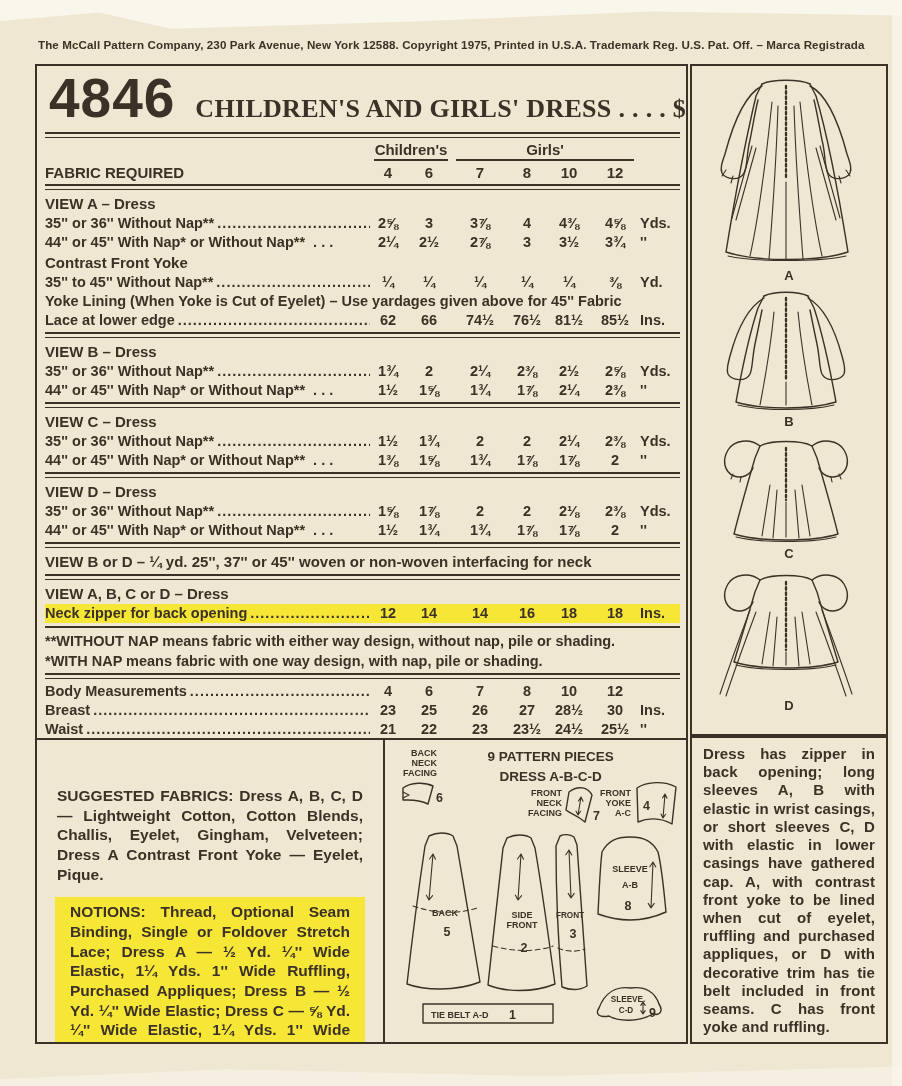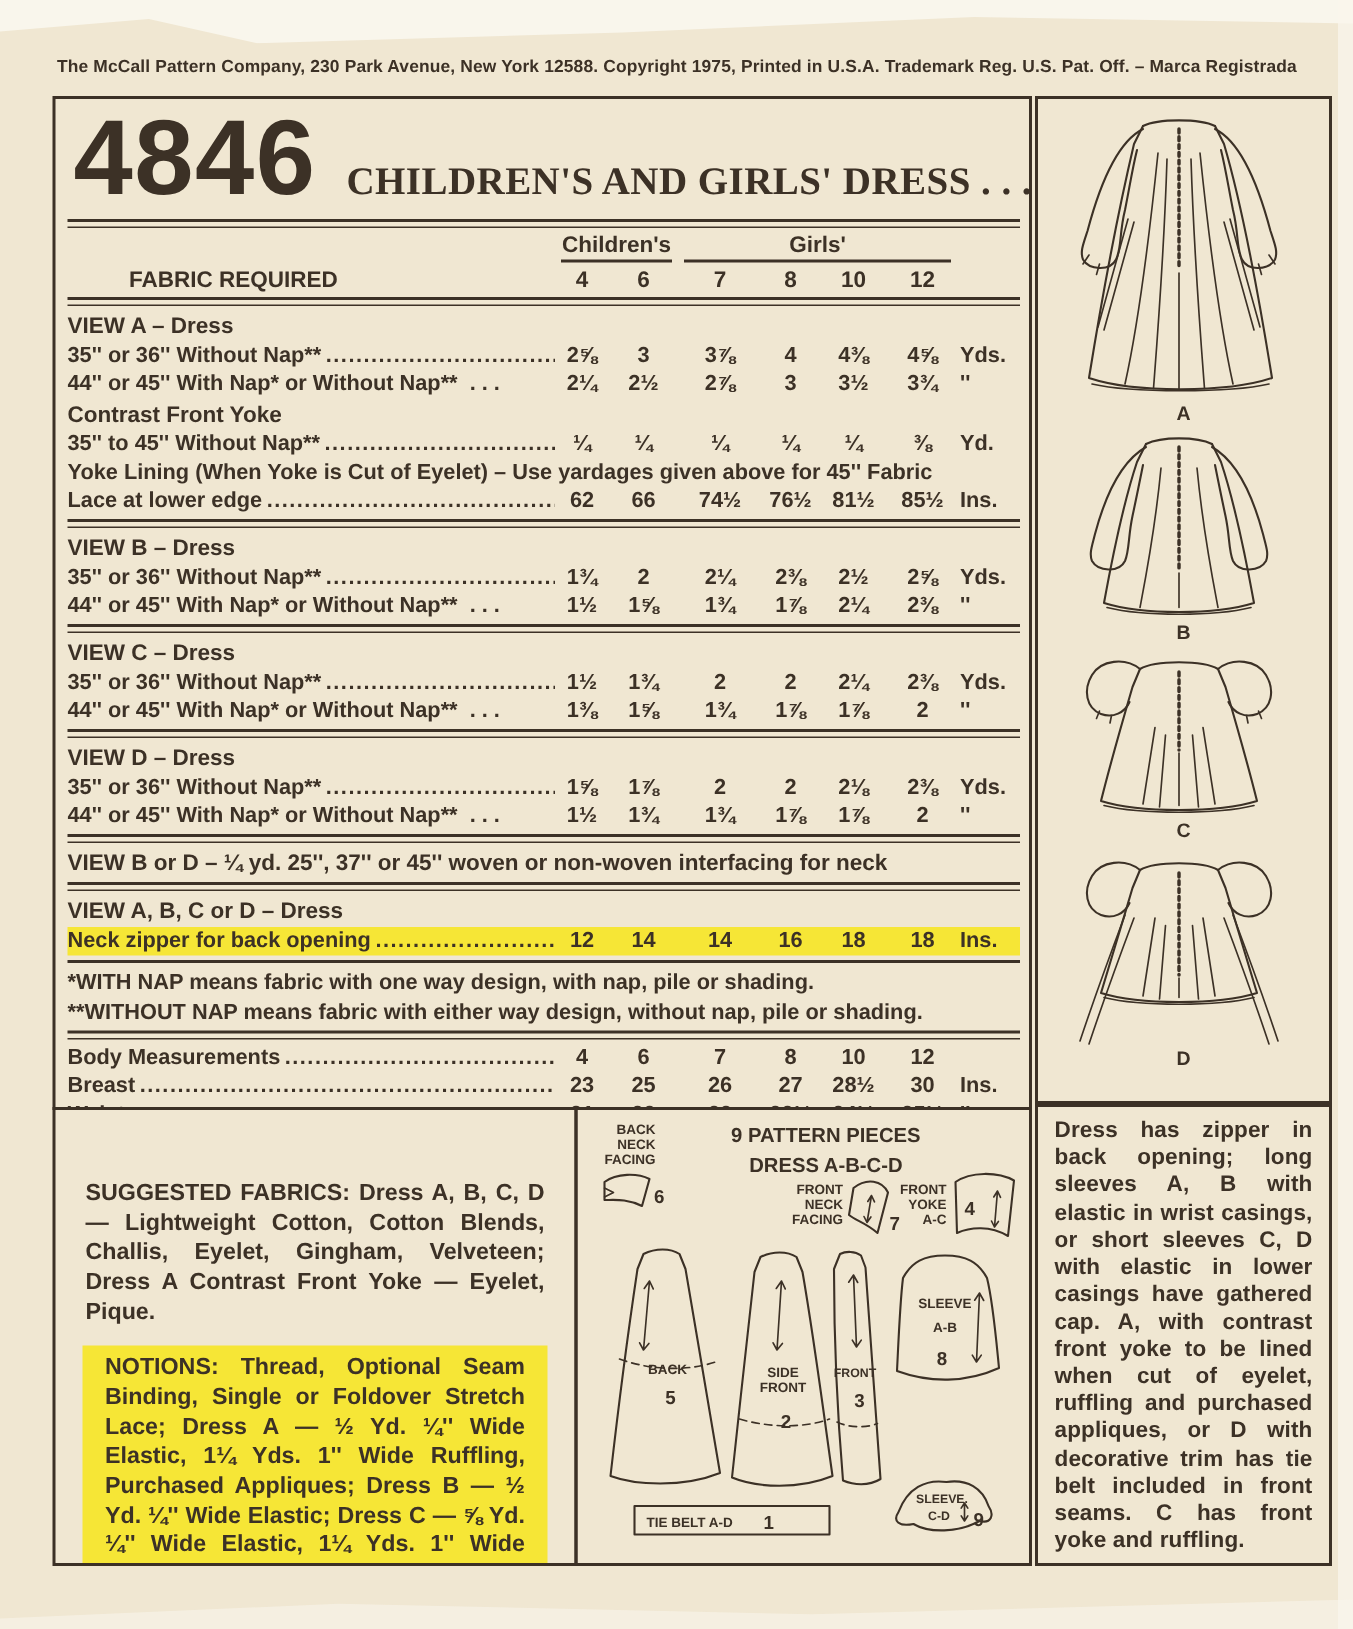--- a/index.html
+++ b/index.html
@@ -24,21 +24,21 @@
 
   .box{position:absolute;border:2px solid var(--ink);box-sizing:border-box;overflow:hidden;}
   #box-main{left:35px;top:64px;width:653px;height:676px;padding:0 6px 0 8px;}
   #box-fabrics{left:35px;top:738px;width:350px;height:306px;padding:46px 20px 0;}
   #box-pieces{left:383px;top:738px;width:305px;height:306px;}
   #box-views{left:690px;top:64px;width:198px;height:672px;padding:4px 0 0;}
   #box-desc{left:690px;top:736px;width:198px;height:308px;padding:7px 11px;}
 
   
   .pat-head{display:flex;align-items:baseline;gap:20px;padding:8px 2px 6px 4px;}
-  #pattern-number{font-size:71px;font-weight:700;line-height:.9;letter-spacing:1px;}
+  #pattern-number{font-size:55px;font-weight:700;line-height:.9;letter-spacing:1px;}
   .pat-title{font-family:"Liberation Serif",serif;font-weight:700;font-size:26px;letter-spacing:.3px;white-space:nowrap;}
 
   
   .grid{display:grid;grid-template-columns:1fr 36px 46px 56px 38px 46px 46px 42px;align-items:baseline;}
   .trow{font-size:14.5px;font-weight:700;line-height:19px;}
   .trow.head{font-size:15px;line-height:20px;padding-top:1px;white-space:nowrap;}
   .trow.text{white-space:nowrap;}
   .trow.note{line-height:20px;white-space:nowrap;}
   .lbl{display:flex;overflow:hidden;white-space:nowrap;}
   .lbl .t{white-space:pre;}
@@ -47,21 +47,21 @@
   .unit{text-align:left;padding-left:2px;white-space:nowrap;}
   .trow.hl{background:var(--hl);}
   .sep{border-top:2px solid var(--ink);margin:3px 0;}
   .dsep{border-top:2px solid var(--ink);border-bottom:1px solid var(--ink);height:3px;margin:2px 0 3px;}
 
   .thead-row1{margin-top:2px;}
   .thead-row1 .sizes-lbl{text-align:right;padding-right:28px;font-size:15px;font-weight:700;}
   .grp{font-size:15px;font-weight:700;text-align:center;border-bottom:2.5px solid var(--ink);padding-bottom:1px;margin:0 4px;}
   .grp-ch{grid-column:2/4;}
   .grp-g{grid-column:4/8;}
-  .thead-row2{margin-top:2px;margin-left:41px;}
+  .thead-row2{margin-top:2px;}
   .thead-row2 .lbl{font-size:15px;}
   .thead-row2 .num{font-size:15px;}
 
   
   #suggested-text{font-size:15.5px;font-weight:700;text-align:justify;line-height:1.27;}
   #notions-block{background:var(--hl);margin:13px -2px 0;padding:5px 15px 9px;}
   #notions-text{font-size:15.5px;font-weight:700;text-align:justify;line-height:1.27;}
 
   
   #box-pieces{position:absolute;}
@@ -266,22 +266,22 @@
           </span>
           <span class="num">12</span>
           <span class="num">14</span>
           <span class="num">14</span>
           <span class="num">16</span>
           <span class="num">18</span>
           <span class="num">18</span>
           <span class="unit">Ins.</span>
         </div>
         <div class="sep"></div>
+        <div class="trow note">**WITHOUT NAP means fabric with either way design, without nap, pile or shading.</div>
         <div class="trow note"> *WITH NAP means fabric with one way design, with nap, pile or shading.</div>
-        <div class="trow note">**WITHOUT NAP means fabric with either way design, without nap, pile or shading.</div>
         <div class="dsep"></div>
         <div class="trow grid data">
           <span class="lbl">
             <span class="t">Body Measurements</span>
             <span class="dots">........................................................................................</span>
           </span>
           <span class="num">4</span>
           <span class="num">6</span>
           <span class="num">7</span>
           <span class="num">8</span>

